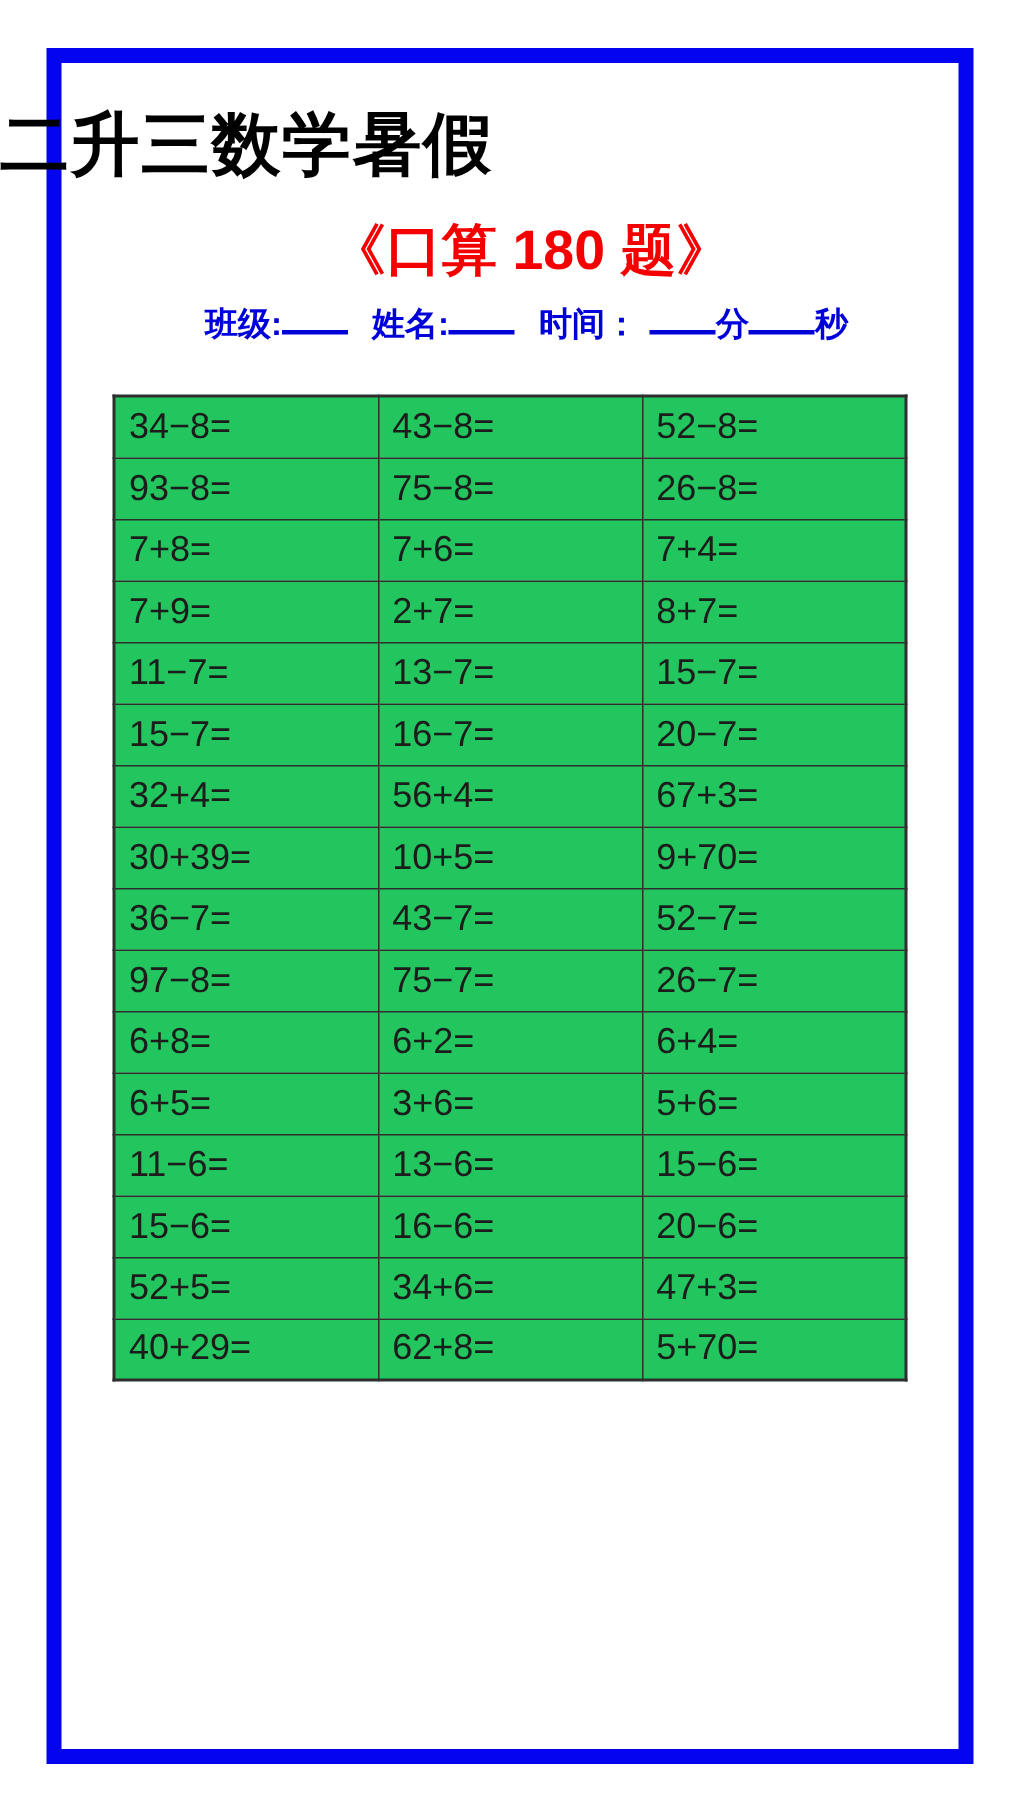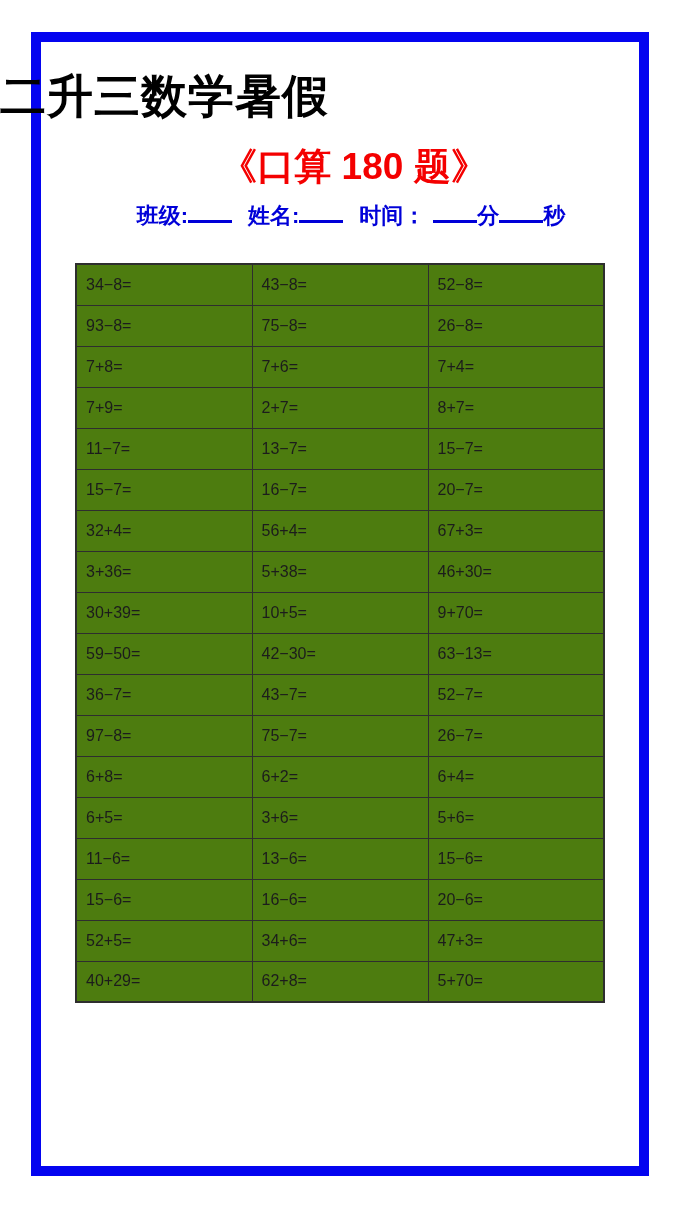--- a/index.html
+++ b/index.html
@@ -81,24 +81,24 @@
     top: 263px;
     width: 530px;
     border-collapse: collapse;
     table-layout: fixed;
     border: 2px solid var(--table-border);
   }
   .problems-table td {
     border: 1px solid var(--table-border);
     height: 41px;
     padding-left: 9px;
-    font-size: 16px;
+    font-size: 24px;
     color: var(--problem-text);
     vertical-align: middle;
-    background: #4d7c0f;
+    background: #22c55e;
   }
 </style>
 </head>
 <body>
 
 <div class="page">
   <div class="frame"></div>
 
   <h1 class="page-title">二升三数学暑假</h1>
 
@@ -139,33 +139,23 @@
           <td>15−7=</td>
           <td>16−7=</td>
           <td>20−7=</td>
         </tr>
         <tr>
           <td>32+4=</td>
           <td>56+4=</td>
           <td>67+3=</td>
         </tr>
         <tr>
-          <td>3+36=</td>
-          <td>5+38=</td>
-          <td>46+30=</td>
-        </tr>
-        <tr>
           <td>30+39=</td>
           <td>10+5=</td>
           <td>9+70=</td>
-        </tr>
-        <tr>
-          <td>59−50=</td>
-          <td>42−30=</td>
-          <td>63−13=</td>
         </tr>
         <tr>
           <td>36−7=</td>
           <td>43−7=</td>
           <td>52−7=</td>
         </tr>
         <tr>
           <td>97−8=</td>
           <td>75−7=</td>
           <td>26−7=</td>

